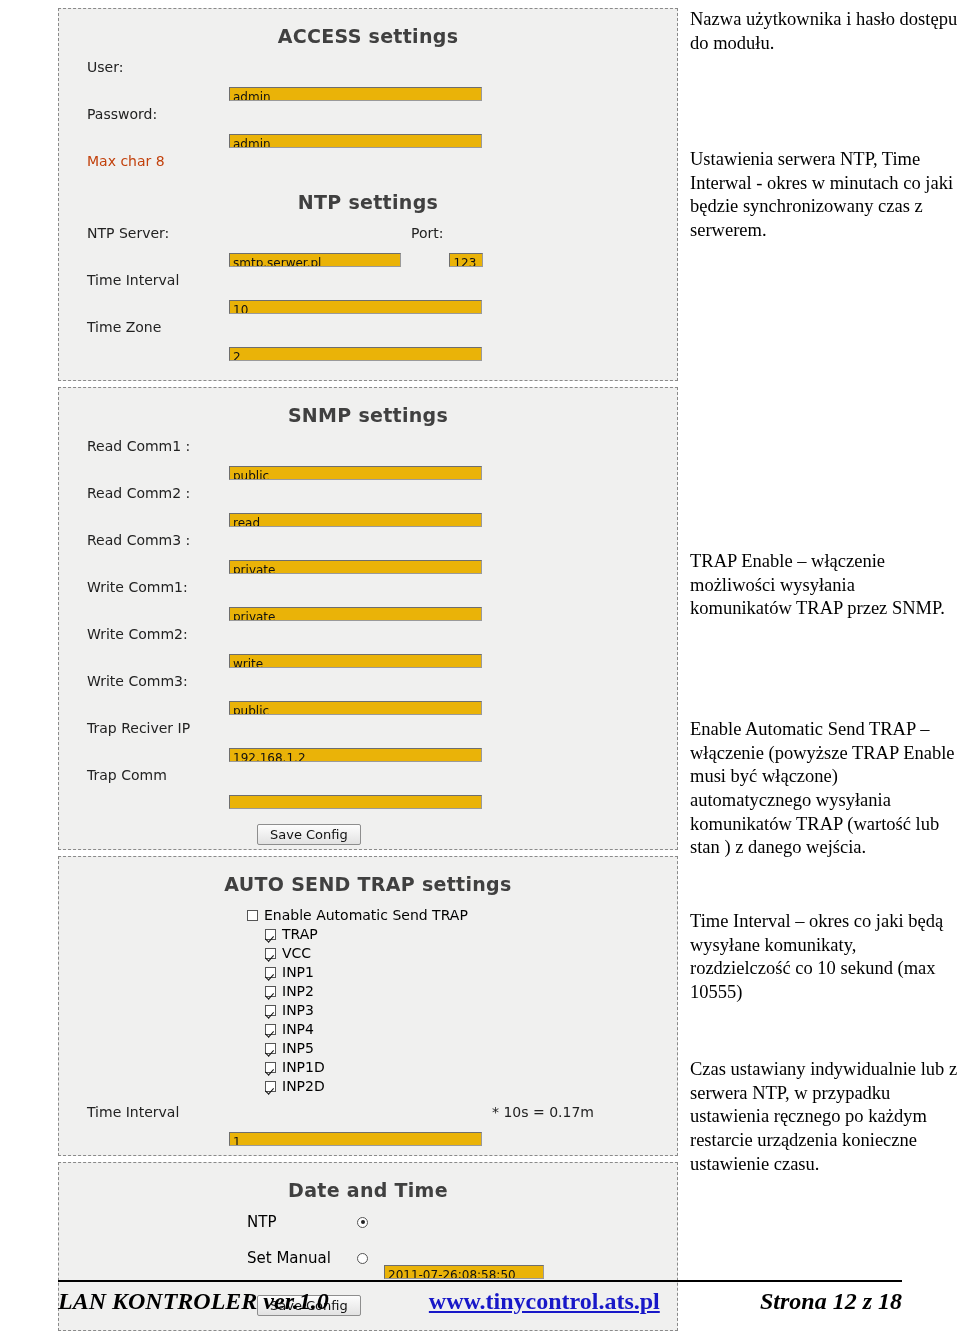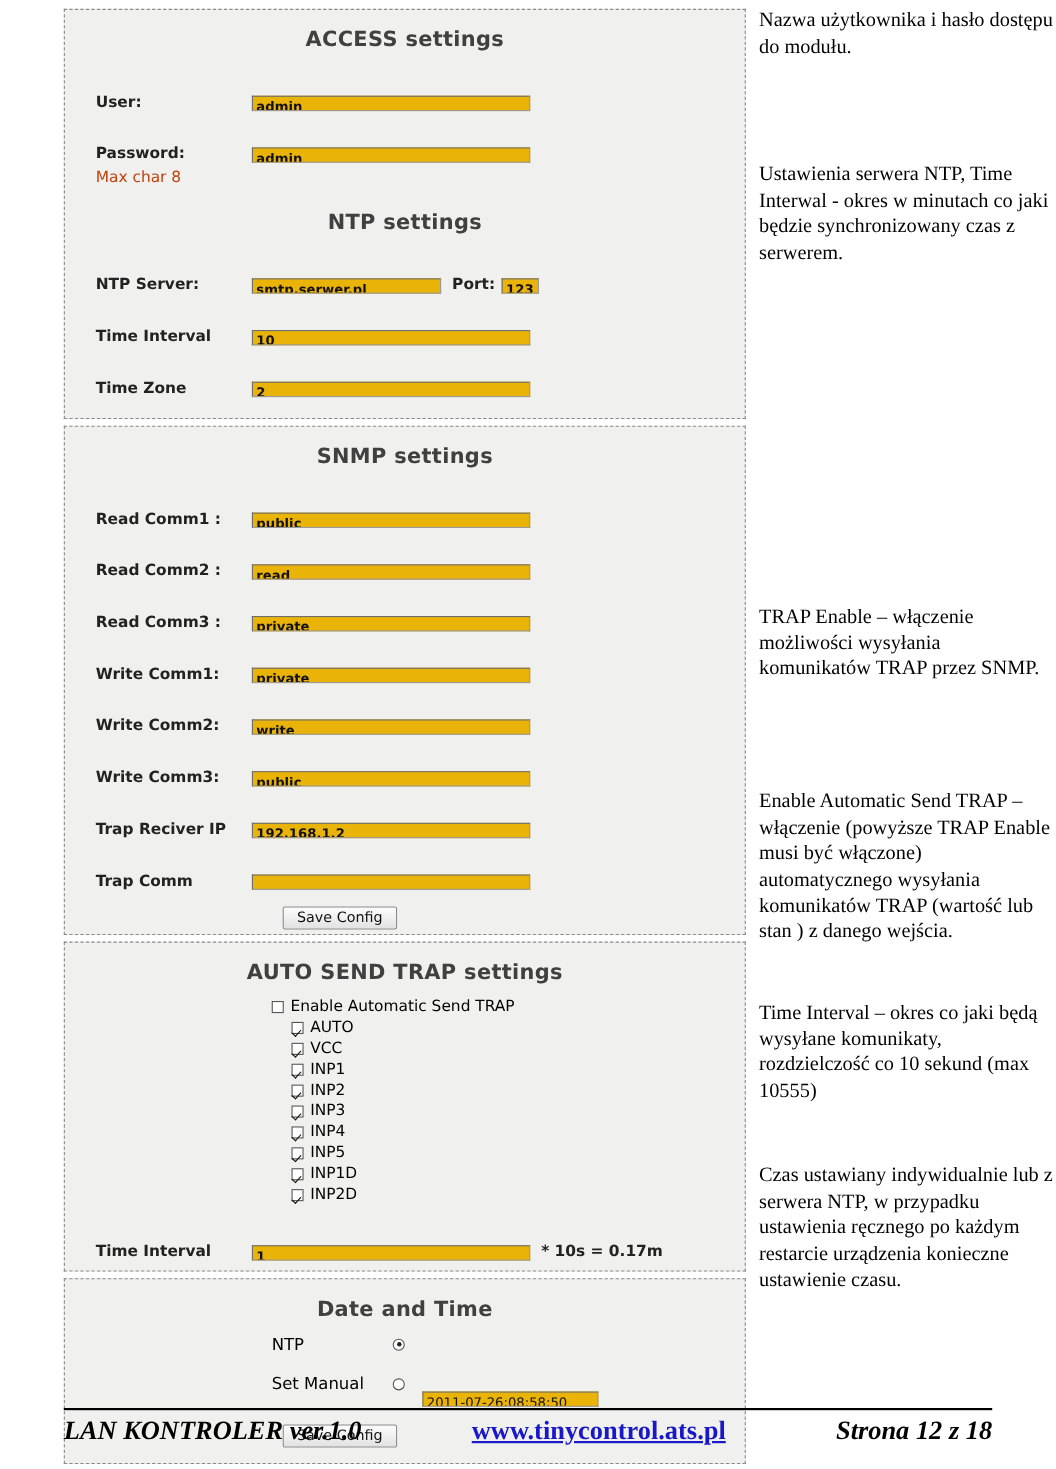--- a/index.html
+++ b/index.html
@@ -43,26 +43,25 @@
     font-weight: bold;
     font-size: 19px;
     color: #404040;
     text-align: center;
     letter-spacing: 0.3px;
     margin: 8px 0 12px 0;
   }
 
   .row {
     display: flex;
-    align-items: flex-end;
+    align-items: flex-start;
     margin-bottom: 5px;
     font-family: "DejaVu Sans", sans-serif;
     font-size: 14px;
     color: #222;
-    font-weight: bold;
   }
   .row .lbl {
     width: 160px;
     flex: 0 0 160px;
     padding-left: 18px;
     box-sizing: border-box;
     white-space: nowrap;
   }
   .field {
     border: 1px solid #9a9a9a;
@@ -304,21 +303,21 @@
     <div class="panel tall">
       <div class="panel-title">AUTO SEND TRAP settings</div>
 
       <div class="cbrow">
         <span class="cb"></span>
         <span>Enable Automatic Send TRAP</span>
       </div>
 
       <div class="cbrow indent">
         <span class="cb checked"></span>
-        <span>AUTO</span>
+        <span>TRAP</span>
       </div>
       <div class="cbrow indent">
         <span class="cb checked"></span>
         <span>VCC</span>
       </div>
       <div class="cbrow indent">
         <span class="cb checked"></span>
         <span>INP1</span>
       </div>
       <div class="cbrow indent">

